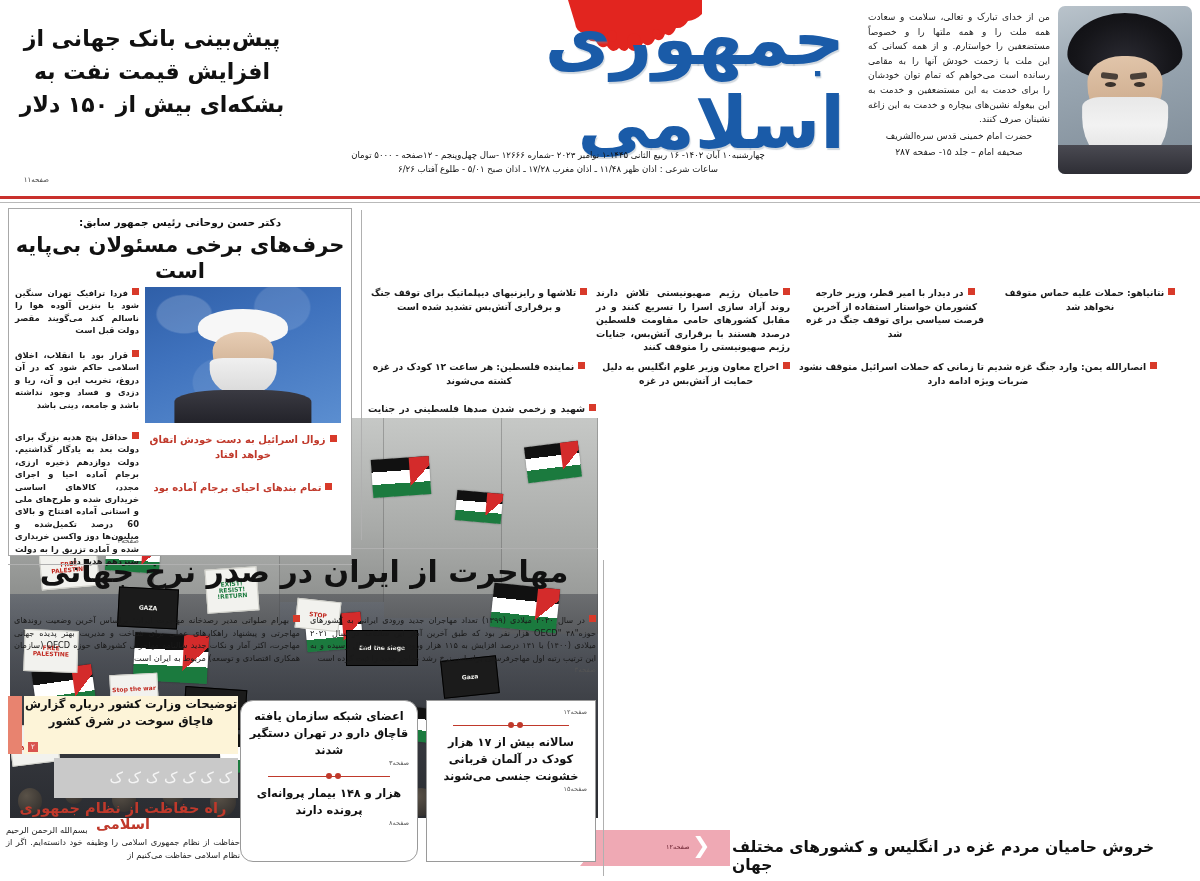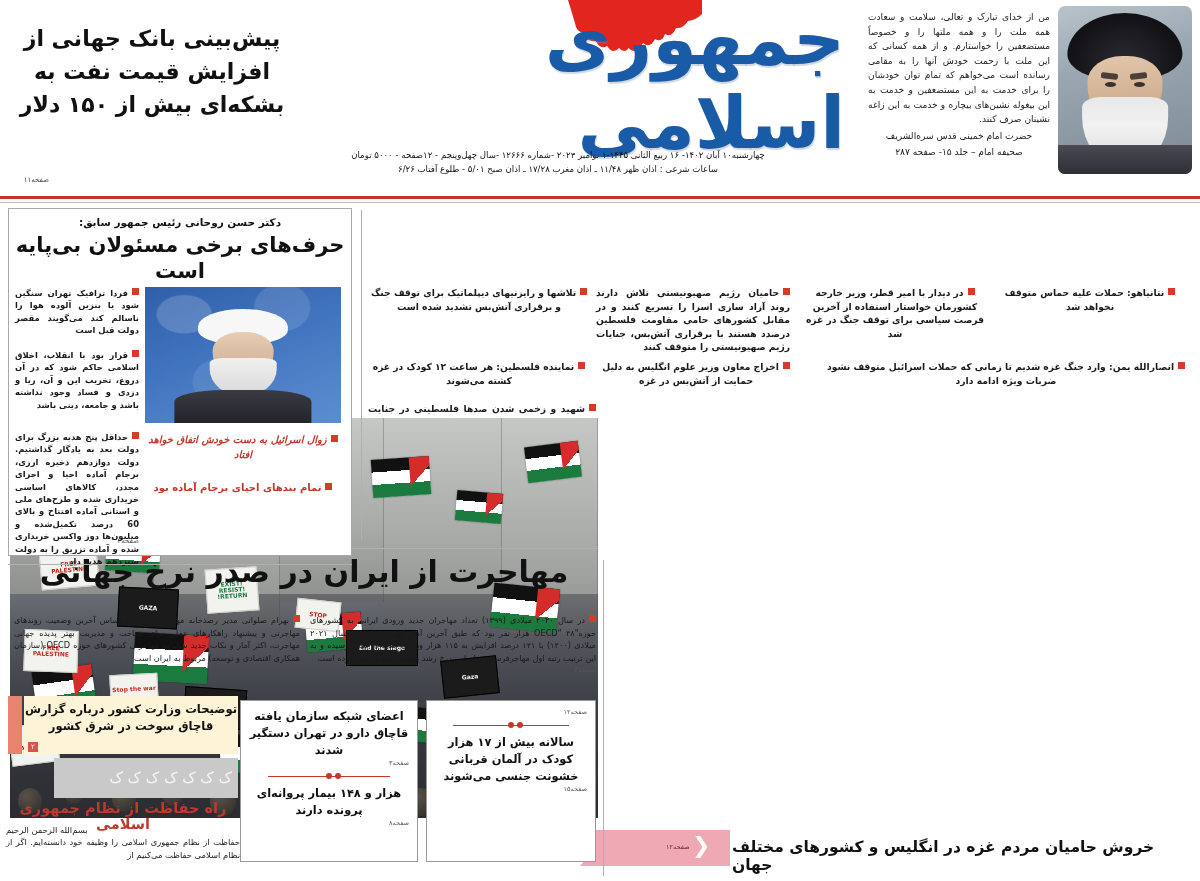--- a/index.html
+++ b/index.html
@@ -272,21 +272,21 @@
 
   
   .vsep { position:absolute; width:1px; background:#b0b0b0; }
   .hsep { position:absolute; height:1px; background:#b0b0b0; }
 
   
   #fuel-box {
     position:absolute; left:6px; top:690px; width:216px; height:58px;
     background:#fdf4d8; border:0;
   }
-  #fuel-box .t { font-size:11.6px; font-weight:bold; line-height:17px; color:#111; text-align:center; padding-top:5px;}
+  #fuel-box .t { font-size:11.6px; font-weight:bold; line-height:17px; color:#111; text-align:center; }
   #fuel-pm {
     position:absolute; right:4px; bottom:2px; background:#d9534f; color:#fff;
     font-size:7px; padding:1px 3px;
   }
   #fuel-stripe { position:absolute; left:222px; top:690px; width:14px; height:58px; background:#e8836f; }
 
   #edit-gray {
     position:absolute; left:6px; top:752px; width:230px; height:40px;
     background:#c9c9c9; overflow:hidden;
   }
@@ -362,21 +362,21 @@
   <div class="bullet-col" style="right:20px; top:286px; width:180px;">
     <span class="bullet-red"></span><span>نتانیاهو: حملات علیه حماس متوقف نخواهد شد</span>
   </div>
 
   <div class="bullet-col" style="right:612px; top:360px; width:218px;">
     <span class="bullet-red"></span><span>نماینده فلسطین: هر ساعت ۱۲ کودک در غزه کشته می‌شوند</span>
   </div>
   <div class="bullet-col" style="right:404px; top:360px; width:200px;">
     <span class="bullet-red"></span><span>اخراج معاون وزیر علوم انگلیس به دلیل حمایت از آتش‌بس در غزه</span>
   </div>
-  <div class="bullet-col" style="right:8px; top:360px; width:372px;">
+  <div class="bullet-col" style="right:36px; top:360px; width:372px;">
     <span class="bullet-red"></span><span>انصارالله یمن: وارد جنگ غزه شدیم تا زمانی که حملات اسرائیل متوقف نشود ضربات ویژه ادامه دارد</span>
   </div>
 
   <div class="bullet-col" style="right:604px; top:402px; width:228px; text-align:justify;">
     <span class="bullet-red"></span><span>شهید و زخمی شدن صدها فلسطینی در جنایت دیروز رژیم صهیونیستی در اردوگاه جبالیا</span>
   </div>
   <div class="bullet-col" style="right:604px; top:452px; width:228px; text-align:justify;">
     <span class="bullet-red"></span><span>سخنگوی وزارت بهداشت فلسطین: تعداد شهدای جنایت جبالیا ممکن است بیش‌تر از کشتار بیمارستان المعمدانی باشد</span>
   </div>
   <div class="pagemark" style="position:absolute; right:800px; top:518px;">صفحه۱۹و۳و۱۲</div>
@@ -446,21 +446,21 @@
   <div id="mig-head">مهاجرت از ایران در صدر نرخ جهانی</div>
 
   <div class="mig-para" style="right:900px; top:614px; width:286px;">
     <span class="bullet-red"></span><span>بهرام صلواتی مدیر رصدخانه مهاجرت ایران: براساس آخرین وضعیت روندهای مهاجرتی و پیشنهاد راهکارهای عملی برای شناخت و مدیریت بهتر پدیده جهانی مهاجرت، اکثر آمار و نکات جدید سالنامه مهاجرتی کشورهای حوزه OECD (سازمان همکاری اقتصادی و توسعه) مربوط به ایران است</span>
   </div>
   <div class="mig-para" style="right:604px; top:614px; width:286px;">
     <span class="bullet-red"></span><span>در سال ۲۰۲۰ میلادی (۱۳۹۹) تعداد مهاجران جدید ورودی ایرانی به کشورهای حوزه"OECD" ۴۸ هزار نفر بود که طبق آخرین آمار این سالنامه در سال ۲۰۲۱ میلادی (۱۴۰۰) با ۱۴۱ درصد افزایش به ۱۱۵ هزار ورودی جدید در سال رسیده و به این ترتیب رتبه اول مهاجرفرستی براساس نرخ رشد مهاجر جدید را ثبت کرده است</span>
     <span class="pagemark" style="display:block;">صفحه۳</span>
   </div>
 
-  <div class="mini-box" style="right:782px; top:700px; width:178px; height:162px;">
+  <div class="mini-box" style="right:782px; top:700px; width:178px; height:162px;border-radius:13px;">
     <div class="t">اعضای شبکه سازمان یافته قاچاق دارو در تهران دستگیر شدند</div>
     <span class="pm">صفحه۳</span>
     <div class="divider">
       <span class="ln"></span>
         <span class="d1"></span>
         <span class="d2"></span>
     </div>
     <div class="t">هزار و ۱۴۸ بیمار پروانه‌ای پرونده دارند</div>
     <span class="pm">صفحه۸</span>
   </div>
@@ -494,21 +494,21 @@
       <span class="bullet-red"></span><span>فردا ترافیک تهران سنگین شود یا بنزین آلوده هوا را ناسالم کند می‌گویند مقصر دولت قبل است</span>
     </div>
     <div class="rou-bullet" style="right:212px; top:140px; width:124px;">
       <span class="bullet-red"></span><span>قرار بود با انقلاب، اخلاق اسلامی حاکم شود که در آن دروغ، تخریب این و آن، ریا و دزدی و فساد وجود نداشته باشد و جامعه، دینی باشد</span>
     </div>
     <div class="rou-bullet" style="right:212px; top:222px; width:124px;">
       <span class="bullet-red"></span><span>حداقل پنج هدیه بزرگ برای دولت بعد به یادگار گذاشتیم. دولت دوازدهم ذخیره ارزی، برجام آماده احیا و اجرای مجدد، کالاهای اساسی خریداری شده و طرح‌های ملی و استانی آماده افتتاح و بالای 60 درصد تکمیل‌شده و میلیون‌ها دوز واکسن خریداری شده و آماده تزریق را به دولت سیزدهم هدیه داد</span>
     </div>
     <span class="pagemark" style="position:absolute; right:212px; top:328px;">صفحه۲</span>
 
-    <div class="rou-red" style="right:10px; top:224px; width:196px;font-style:italic;">
+    <div class="rou-red" style="right:10px; top:224px; width:196px;">
       <span class="bullet-red"></span><span>زوال اسرائیل به دست خودش اتفاق خواهد افتاد</span>
     </div>
     <div class="rou-red" style="right:10px; top:272px; width:196px;">
       <span class="bullet-red"></span><span>تمام بندهای احیای برجام آماده بود</span>
     </div>
   </div>
 
   <div class="hsep" style="right:848px; top:564px; width:344px;"></div>
   <div class="vsep" style="right:596px; top:560px; height:316px;"></div>
 

